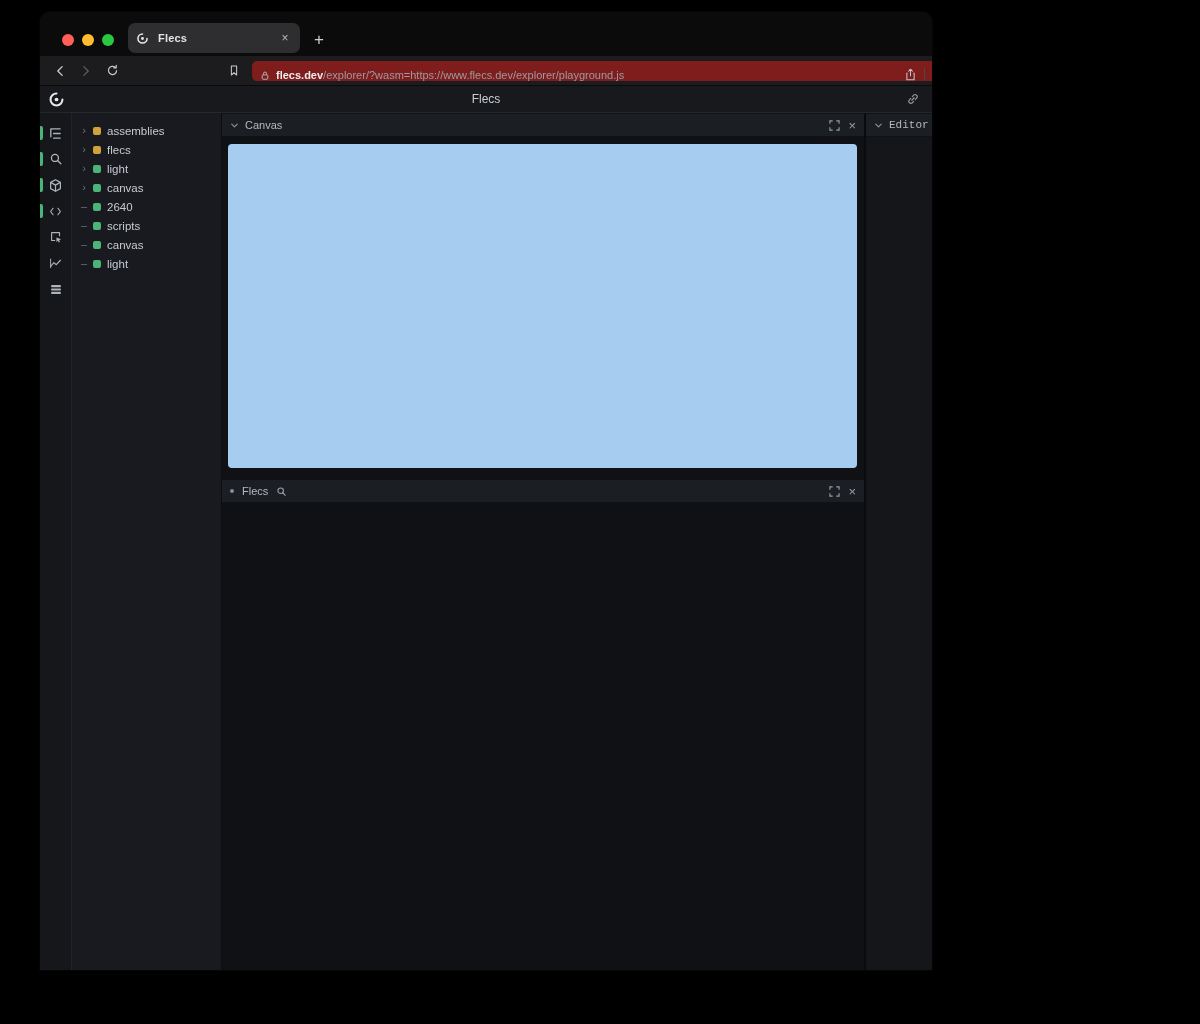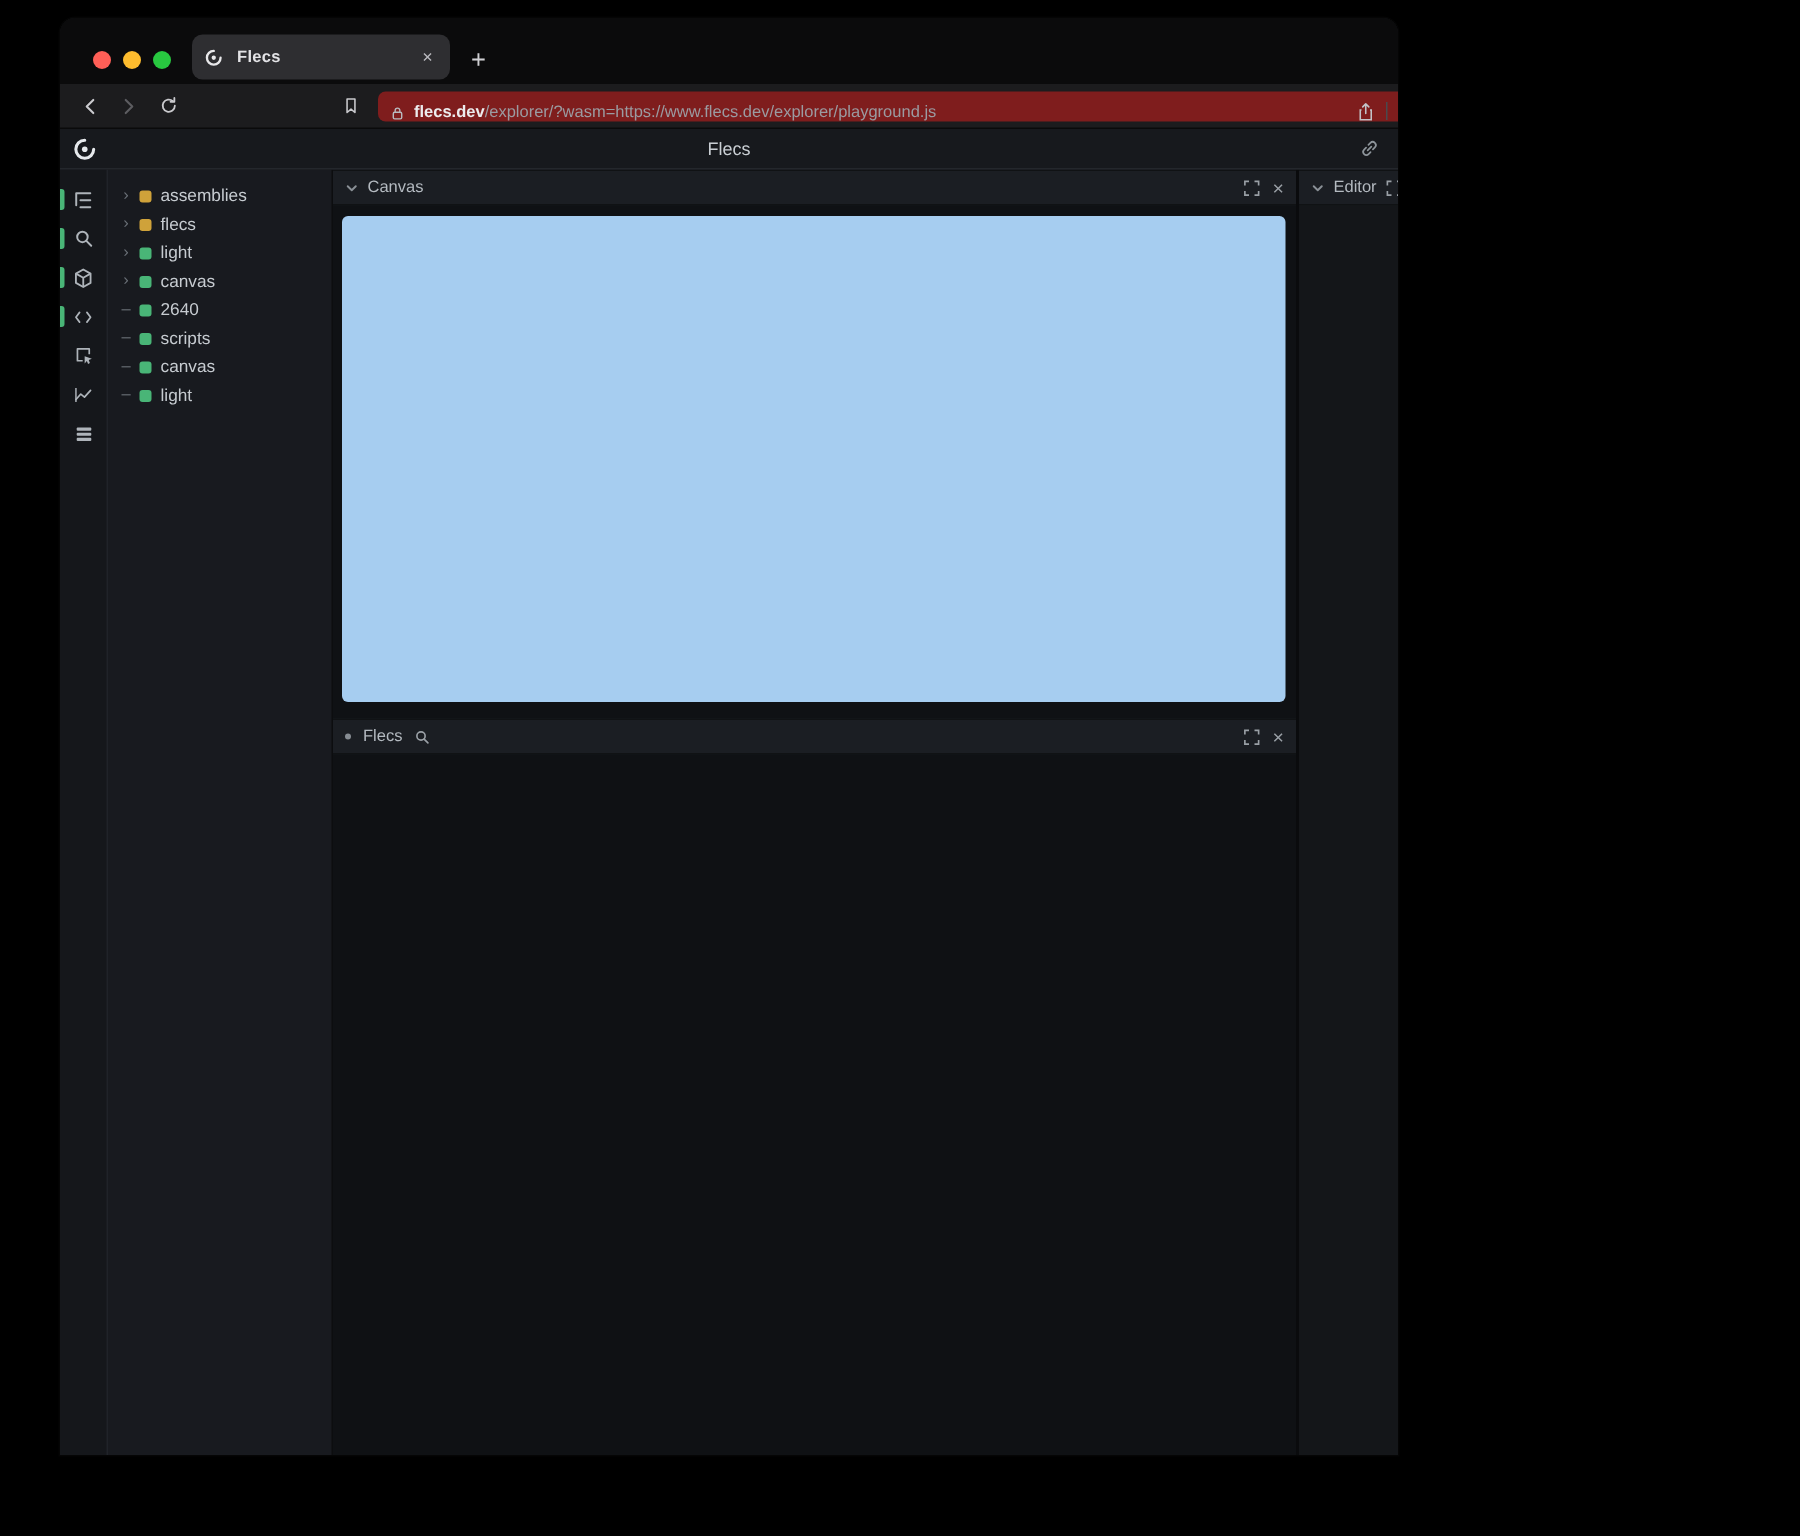--- a/index.html
+++ b/index.html
@@ -67,21 +67,21 @@
     background:var(--ind, transparent); border-radius:0 2px 2px 0;
   }
   
   .tree { width:150px; flex:none; background:#181a1f; border-right:1px solid #0c0d0f; padding-top:8px; }
   .tree-row { height:19px; display:flex; align-items:center; padding-left:7px; gap:4px; color:#c6cbd0; font-size:11.5px; cursor:default; }
   .expander { width:10px; color:#6a7077; font-size:11px; text-align:center; line-height:1; }
   .entity-dot { width:8px; height:8px; border-radius:2px; flex:none; }
   .tree-label { padding-left:2px; }
   
   .main { width:644px; flex:none; display:flex; flex-direction:column; min-height:0; border-right:2px solid #0a0b0d; }
-  .editor-col { flex:1; display:flex; flex-direction:row; min-height:0; }
+  .editor-col { flex:1; display:flex; flex-direction:row; min-height:0;font-family:Liberation Mono, monospace; }
   .panel-header {
     height:24px; flex:none; background:#1b1e23; border-top:1px solid #101214; border-bottom:1px solid #101214;
     display:flex; align-items:center; padding:0 8px; gap:6px; color:#b4bac0; font-size:11px;
   }
   .panel-header .chev { color:#8a9096; display:flex; }
   .panel-actions { margin-left:auto; display:flex; align-items:center; gap:8px; color:#9aa0a6; }
   .panel-actions .pa-close { font-size:13px; line-height:1; }
   .canvas-body { height:342px; flex:none; background:#0f1114; padding:7px 7px 11px 6px; }
   .canvas-blue { width:100%; height:100%; border-radius:4px; }
   .main-empty { flex:1; background:#0f1114; }

